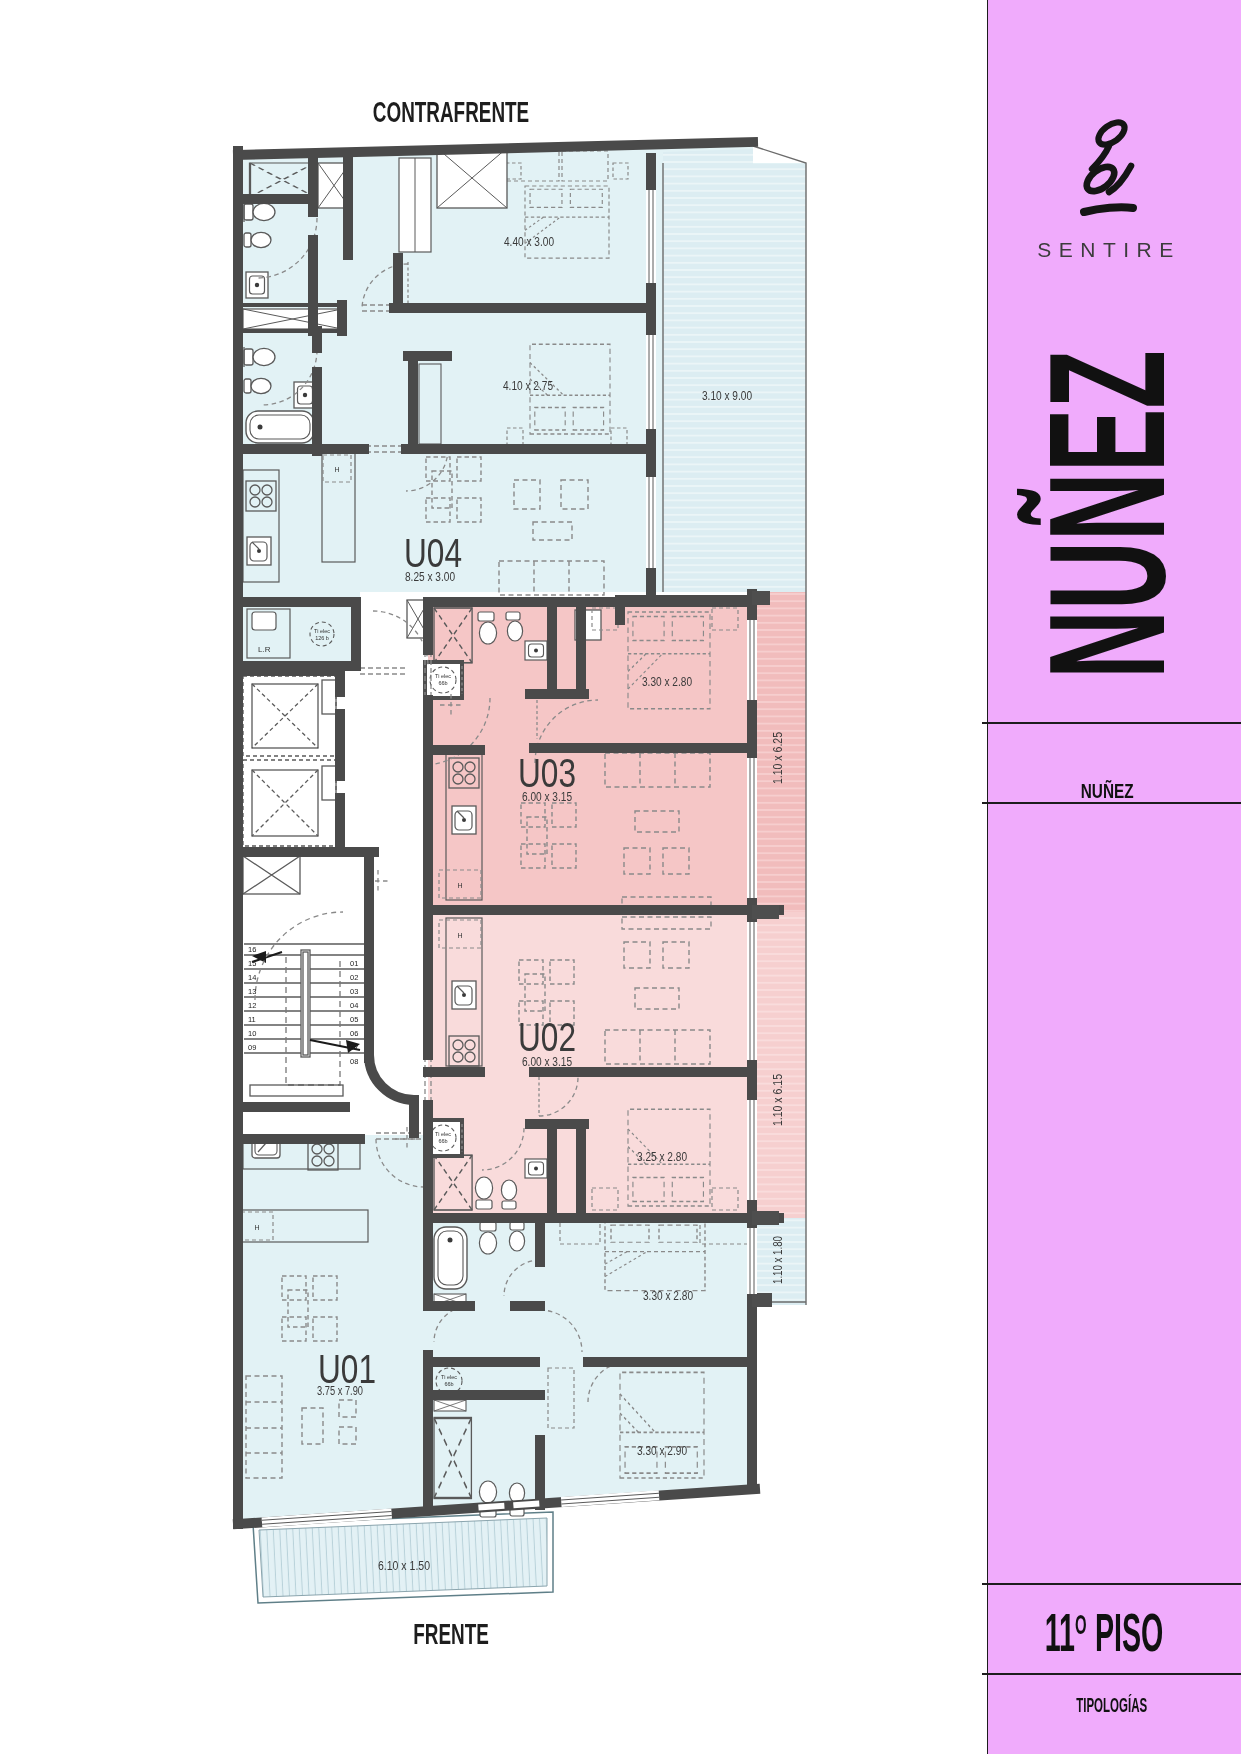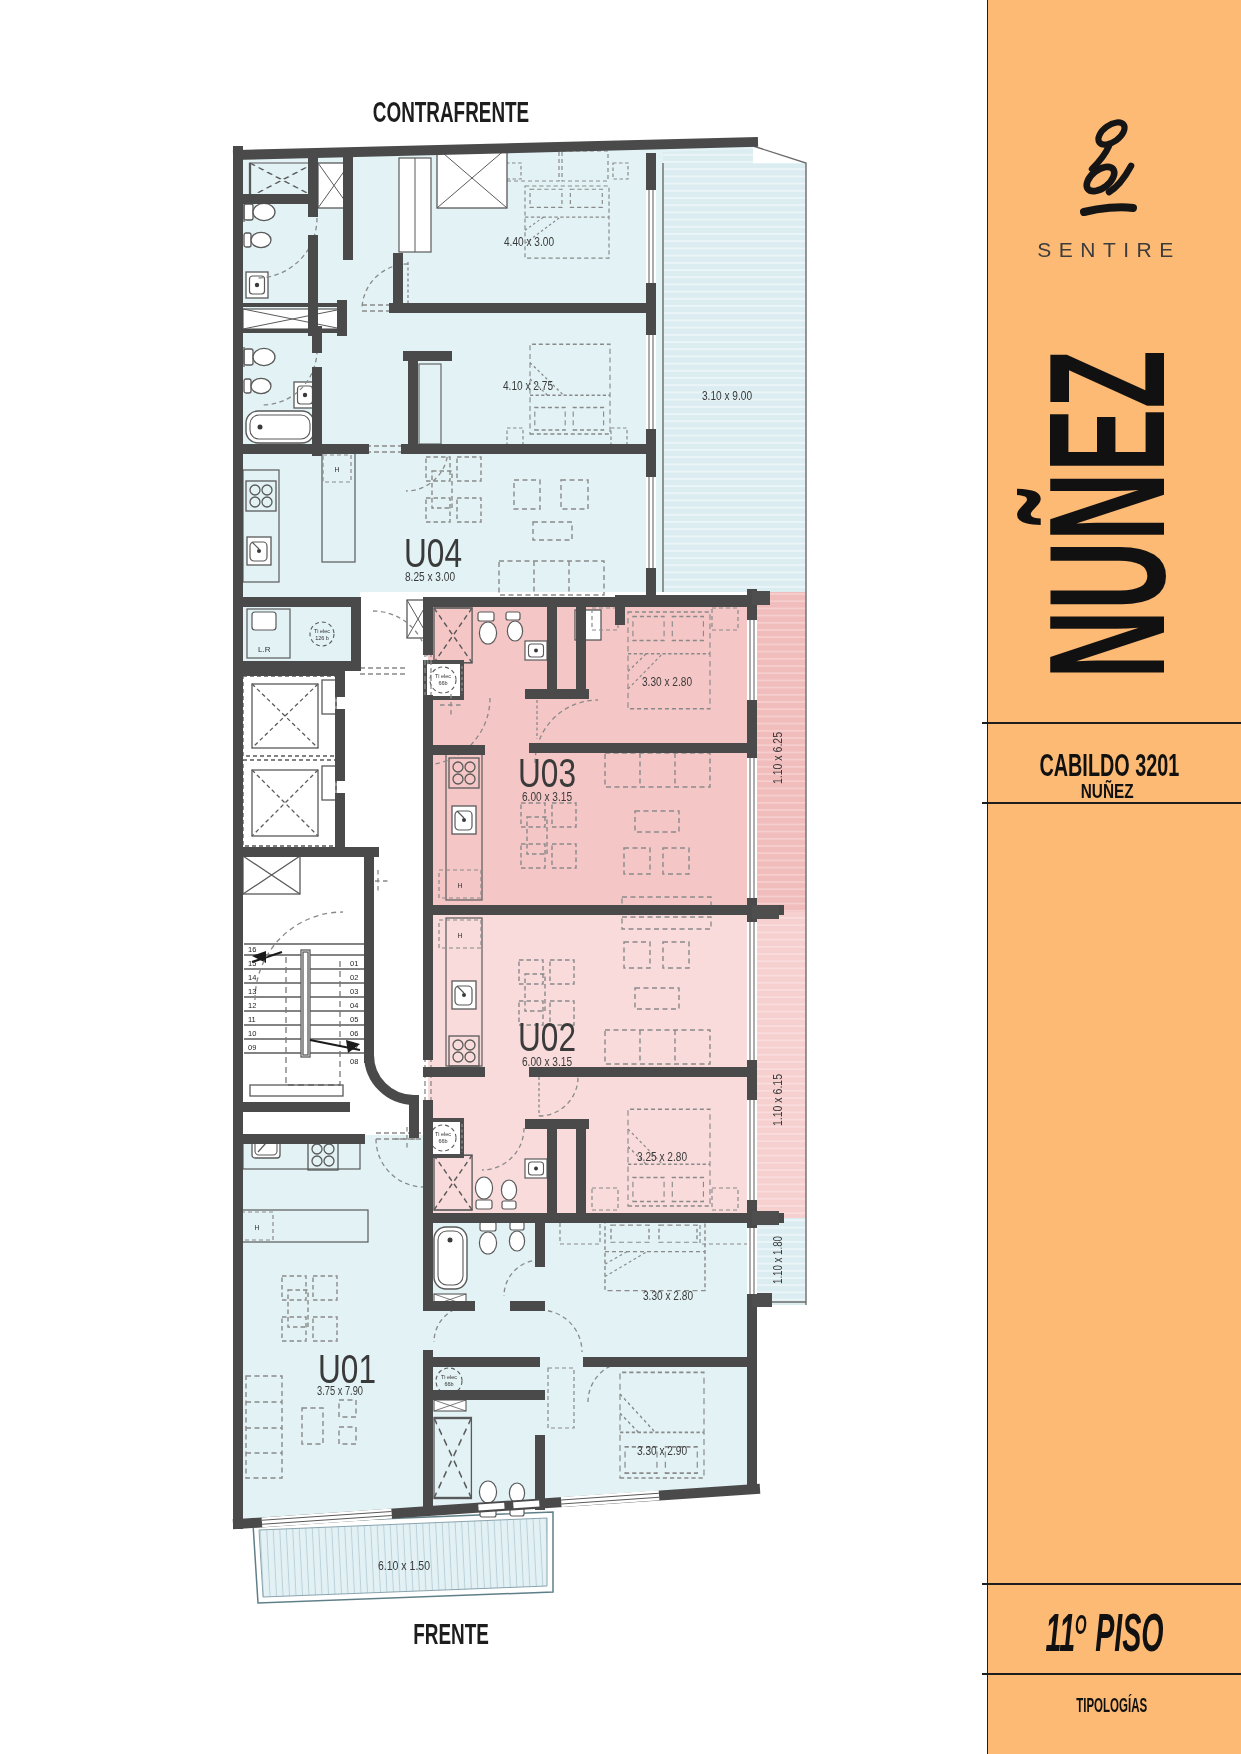--- a/index.html
+++ b/index.html
@@ -1,18 +1,18 @@
 <!DOCTYPE html>
 <html><head>
 <meta charset="utf-8">
 <style>
   html,body{margin:0;padding:0;background:#fff;width:1241px;height:1754px;overflow:hidden;}
   body{font-family:"Liberation Sans",sans-serif;position:relative;}
   #plan{position:absolute;left:0;top:0;}
-  .sb{position:absolute;left:987px;top:0;width:254px;height:1754px;background:#fdba74;border-left:1.6px solid #1d1d1d;}
+  .sb{position:absolute;left:987px;top:0;width:254px;height:1754px;background:#f0abfc;border-left:1.6px solid #1d1d1d;}
   .hr{position:absolute;left:-6px;width:260px;background:#1d1d1d;height:2px;}
   .cond{display:inline-block;transform:scaleX(0.78);transform-origin:center;white-space:nowrap;}
   .ctr{position:absolute;width:100%;text-align:center;color:#111;}
 </style>
 </head>
 <body>
 <svg id="plan" width="1241" height="1754" viewBox="0 0 1241 1754">
 <defs>
   <pattern id="hb" width="8" height="7.2" patternUnits="userSpaceOnUse">
     <rect width="8" height="7.2" fill="#dcedf2"></rect>
@@ -571,20 +571,19 @@
       <path d="M 121,192 C 130,187 137,177 143,166" stroke-width="6.6"></path>
       <path d="M 96,212 C 112,208 132,206 145,208" stroke-width="8"></path>
     </g>
     <text x="121" y="257" text-anchor="middle" font-size="21" letter-spacing="7.5" fill="#3c3c3c" font-family="Liberation Sans, sans-serif">SENTIRE</text>
 
     <g transform="translate(176,679) rotate(-90) scale(0.575,1)">
       <text x="0" y="0" font-size="166" font-weight="bold" fill="#111" font-family="Liberation Sans, sans-serif">NUÑEZ</text>
     </g>
   </svg>
   <div class="hr" style="top:722px"></div>
-  <div class="ctr" style="top:748px;font-size:31px;font-weight:bold;margin-left:-6px;"><span class="cond" style="transform:scaleX(0.64)">CABILDO 3201</span></div>
   <div class="ctr" style="top:779px;font-size:21px;font-weight:bold;margin-left:-8px;"><span class="cond" style="transform:scaleX(0.73)">NUÑEZ</span></div>
   <div class="hr" style="top:802px"></div>
   <div class="hr" style="top:1583px"></div>
-  <div class="ctr" style="top:1601px;font-size:54px;font-weight:bold;margin-left:-11px;font-style:italic;"><span class="cond" style="transform:scaleX(0.53)">11<span style="font-size:0.52em;vertical-align:0.62em;letter-spacing:1px">O</span> PISO</span></div>
+  <div class="ctr" style="top:1601px;font-size:54px;font-weight:bold;margin-left:-11px;"><span class="cond" style="transform:scaleX(0.53)">11<span style="font-size:0.52em;vertical-align:0.62em;letter-spacing:1px">O</span> PISO</span></div>
   <div class="hr" style="top:1673px"></div>
   <div class="ctr" style="top:1694px;font-size:20px;font-weight:bold;margin-left:-3px;"><span class="cond" style="transform:scaleX(0.575)">TIPOLOGÍAS</span></div>
 </div>
 
 </body></html>

